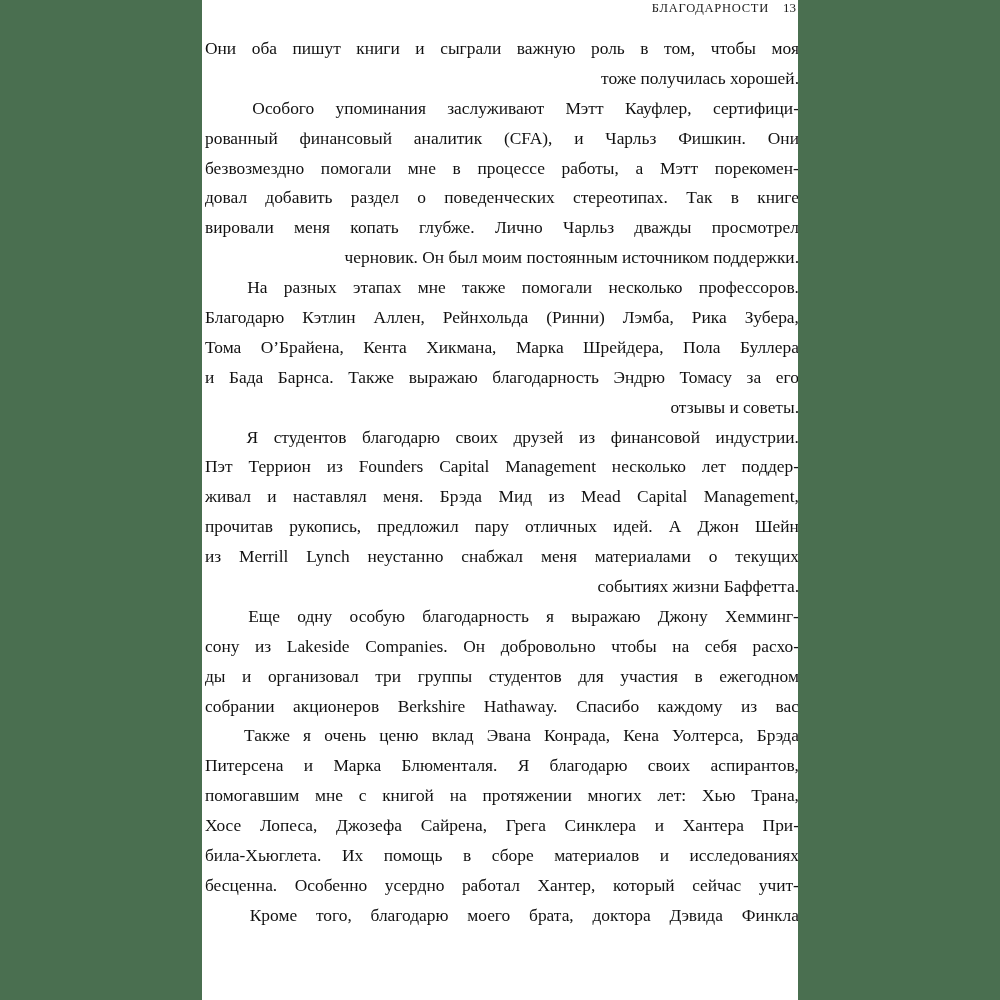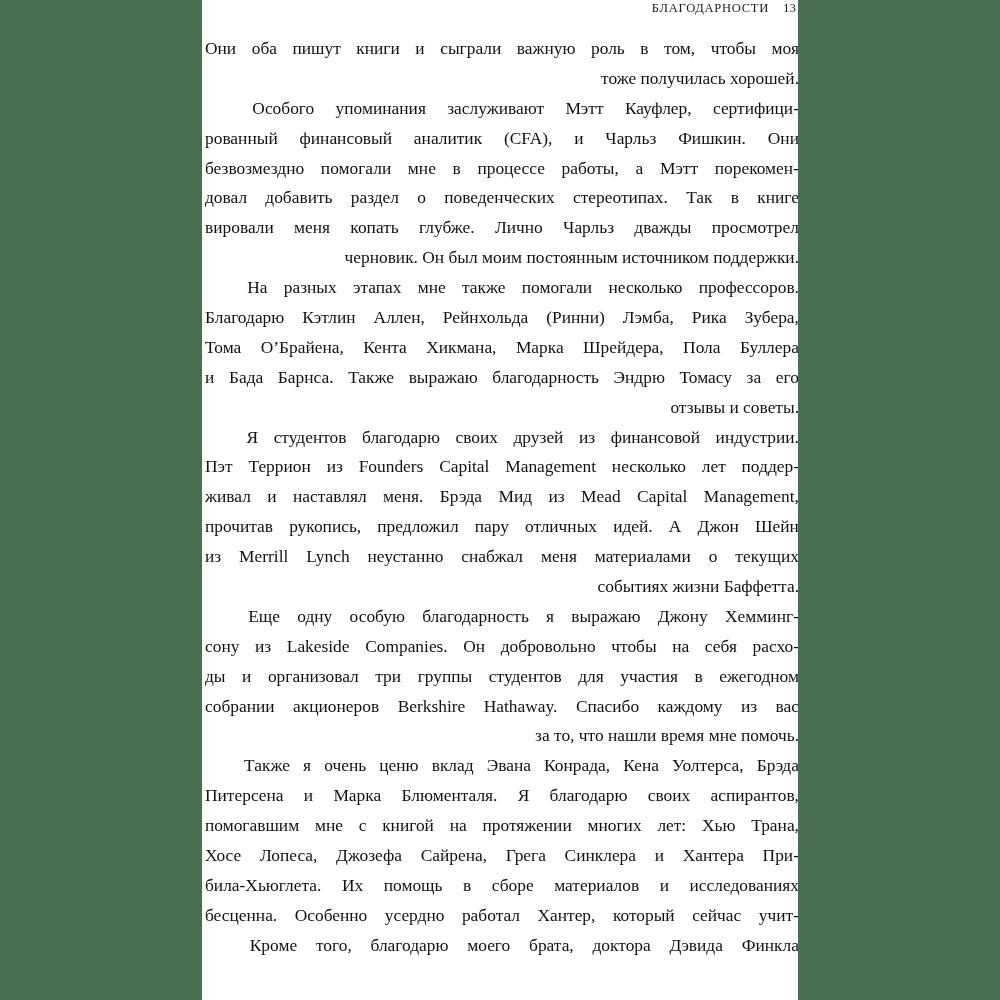--- a/index.html
+++ b/index.html
@@ -124,21 +124,20 @@
           <div class="text-line justify"><span>живал</span><span>и</span><span>наставлял</span><span>меня.</span><span>Брэда</span><span>Мид</span><span>из</span><span>Mead</span><span>Capital</span><span>Management,</span></div>
           <div class="text-line justify"><span>прочитав</span><span>рукопись,</span><span>предложил</span><span>пару</span><span>отличных</span><span>идей.</span><span>А</span><span>Джон</span><span>Шейн</span></div>
           <div class="text-line justify"><span>из</span><span>Merrill</span><span>Lynch</span><span>неустанно</span><span>снабжал</span><span>меня</span><span>материалами</span><span>о</span><span>текущих</span></div>
           <div class="text-line last">событиях жизни Баффетта.</div>
         </div>
         <div class="paragraph">
           <div class="text-line justify"><span style="width: 26px;"></span><span>Еще</span><span>одну</span><span>особую</span><span>благодарность</span><span>я</span><span>выражаю</span><span>Джону</span><span>Хемминг-</span></div>
           <div class="text-line justify"><span>сону</span><span>из</span><span>Lakeside</span><span>Companies.</span><span>Он</span><span>добровольно</span><span>чтобы</span><span>на</span><span>себя</span><span>расхо-</span></div>
           <div class="text-line justify"><span>ды</span><span>и</span><span>организовал</span><span>три</span><span>группы</span><span>студентов</span><span>для</span><span>участия</span><span>в</span><span>ежегодном</span></div>
           <div class="text-line justify"><span>собрании</span><span>акционеров</span><span>Berkshire</span><span>Hathaway.</span><span>Спасибо</span><span>каждому</span><span>из</span><span>вас</span></div>
-          <div class="text-line last">за то, что нашли время мне помочь.</div>
         </div>
         <div class="paragraph">
           <div class="text-line justify"><span style="width: 26px;"></span><span>Также</span><span>я</span><span>очень</span><span>ценю</span><span>вклад</span><span>Эвана</span><span>Конрада,</span><span>Кена</span><span>Уолтерса,</span><span>Брэда</span></div>
           <div class="text-line justify"><span>Питерсена</span><span>и</span><span>Марка</span><span>Блюменталя.</span><span>Я</span><span>благодарю</span><span>своих</span><span>аспирантов,</span></div>
           <div class="text-line justify"><span>помогавшим</span><span>мне</span><span>с</span><span>книгой</span><span>на</span><span>протяжении</span><span>многих</span><span>лет:</span><span>Хью</span><span>Трана,</span></div>
           <div class="text-line justify"><span>Хосе</span><span>Лопеса,</span><span>Джозефа</span><span>Сайрена,</span><span>Грега</span><span>Синклера</span><span>и</span><span>Хантера</span><span>При-</span></div>
           <div class="text-line justify"><span>била-Хьюглета.</span><span>Их</span><span>помощь</span><span>в</span><span>сборе</span><span>материалов</span><span>и</span><span>исследованиях</span></div>
           <div class="text-line justify"><span>бесценна.</span><span>Особенно</span><span>усердно</span><span>работал</span><span>Хантер,</span><span>который</span><span>сейчас</span><span>учит-</span></div>
         </div>
         <div class="paragraph">

